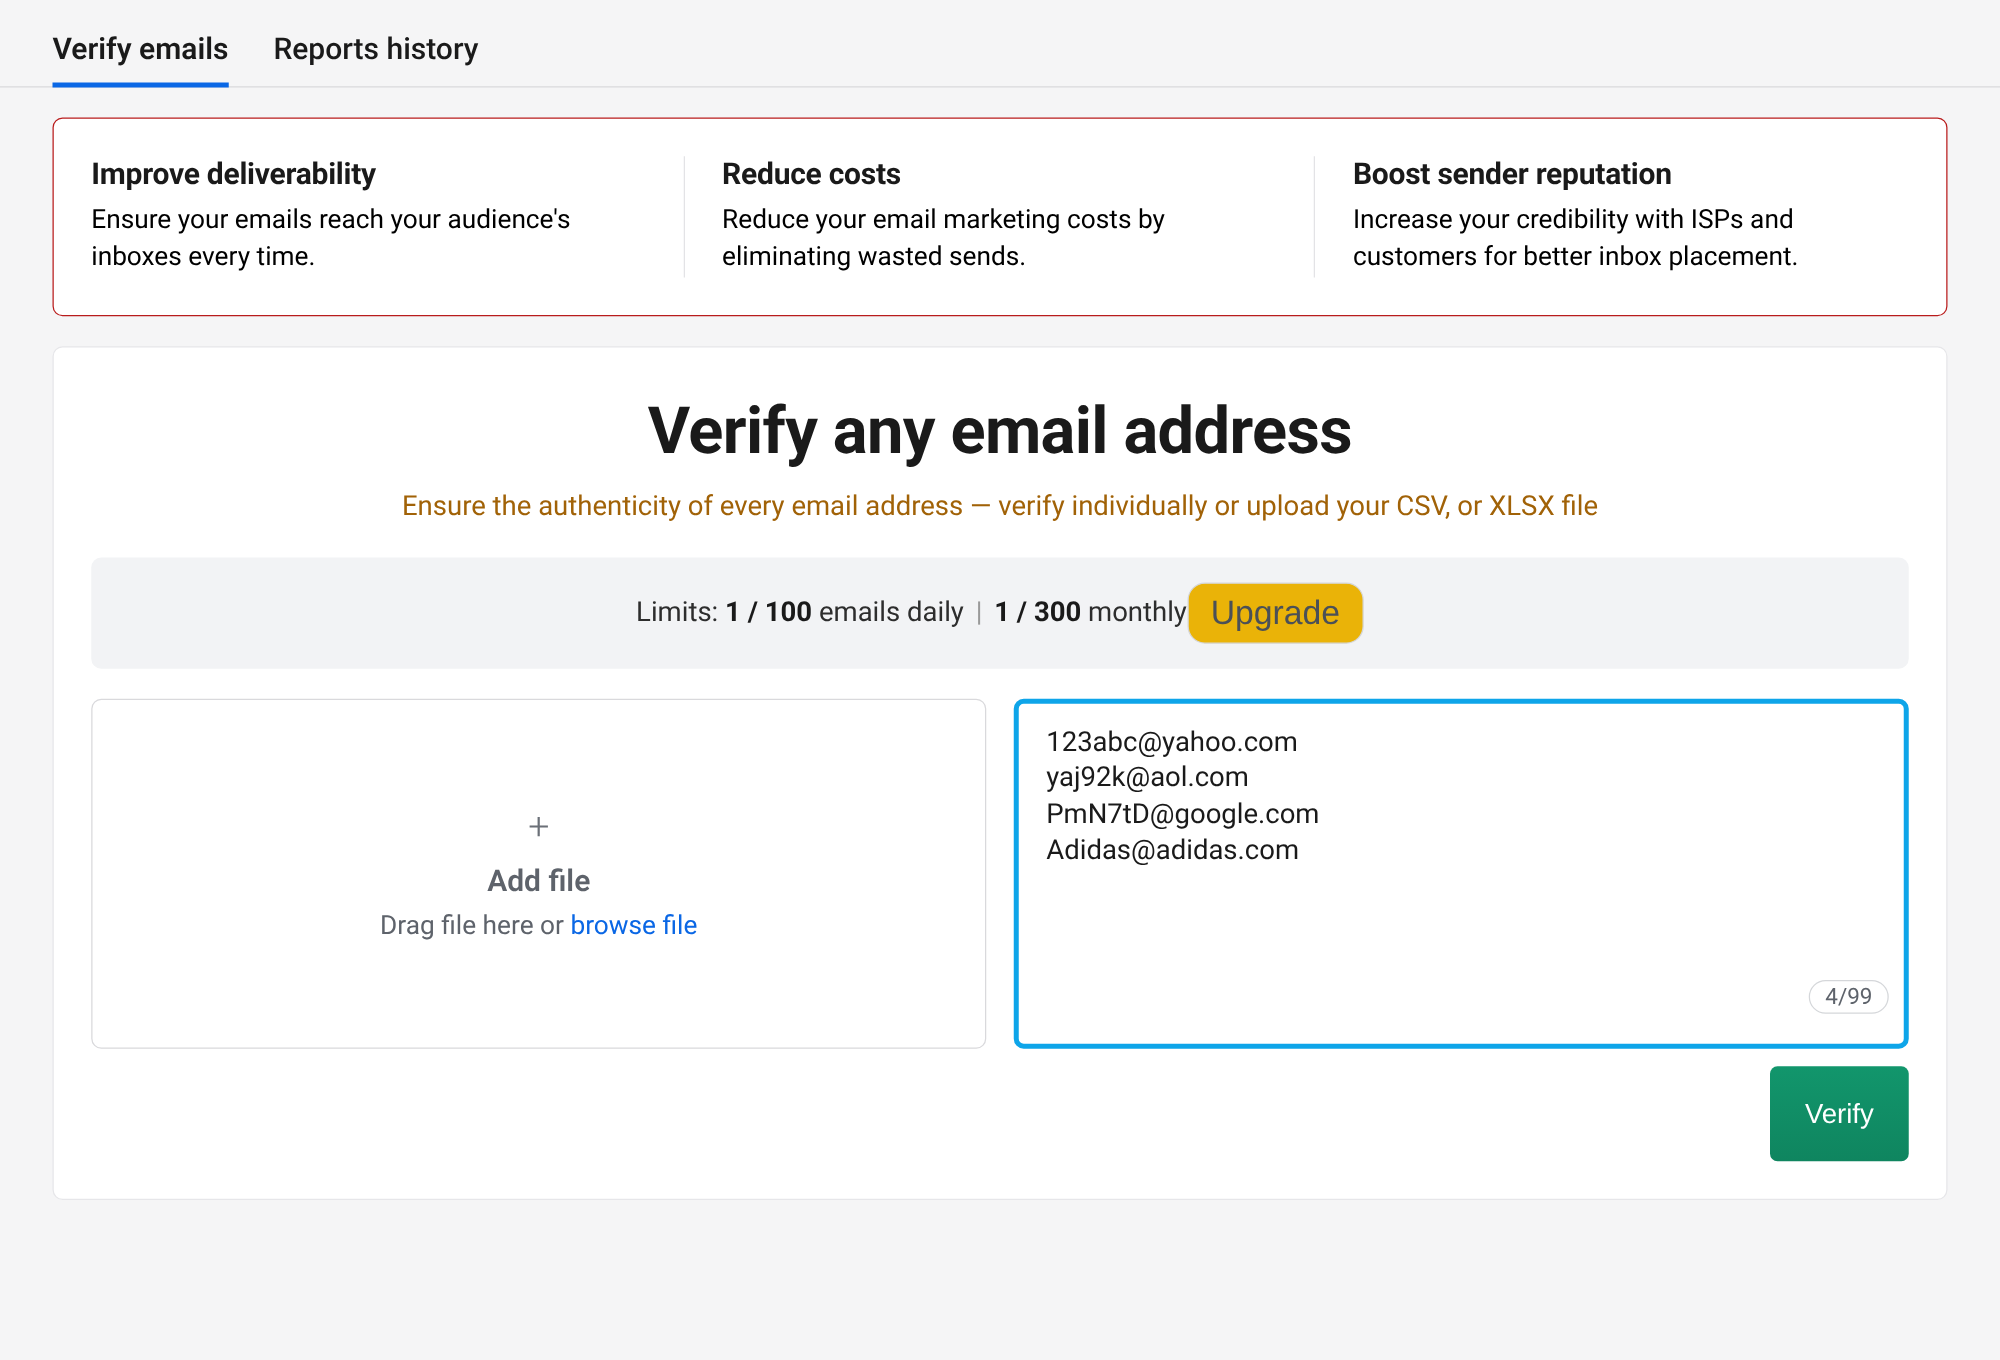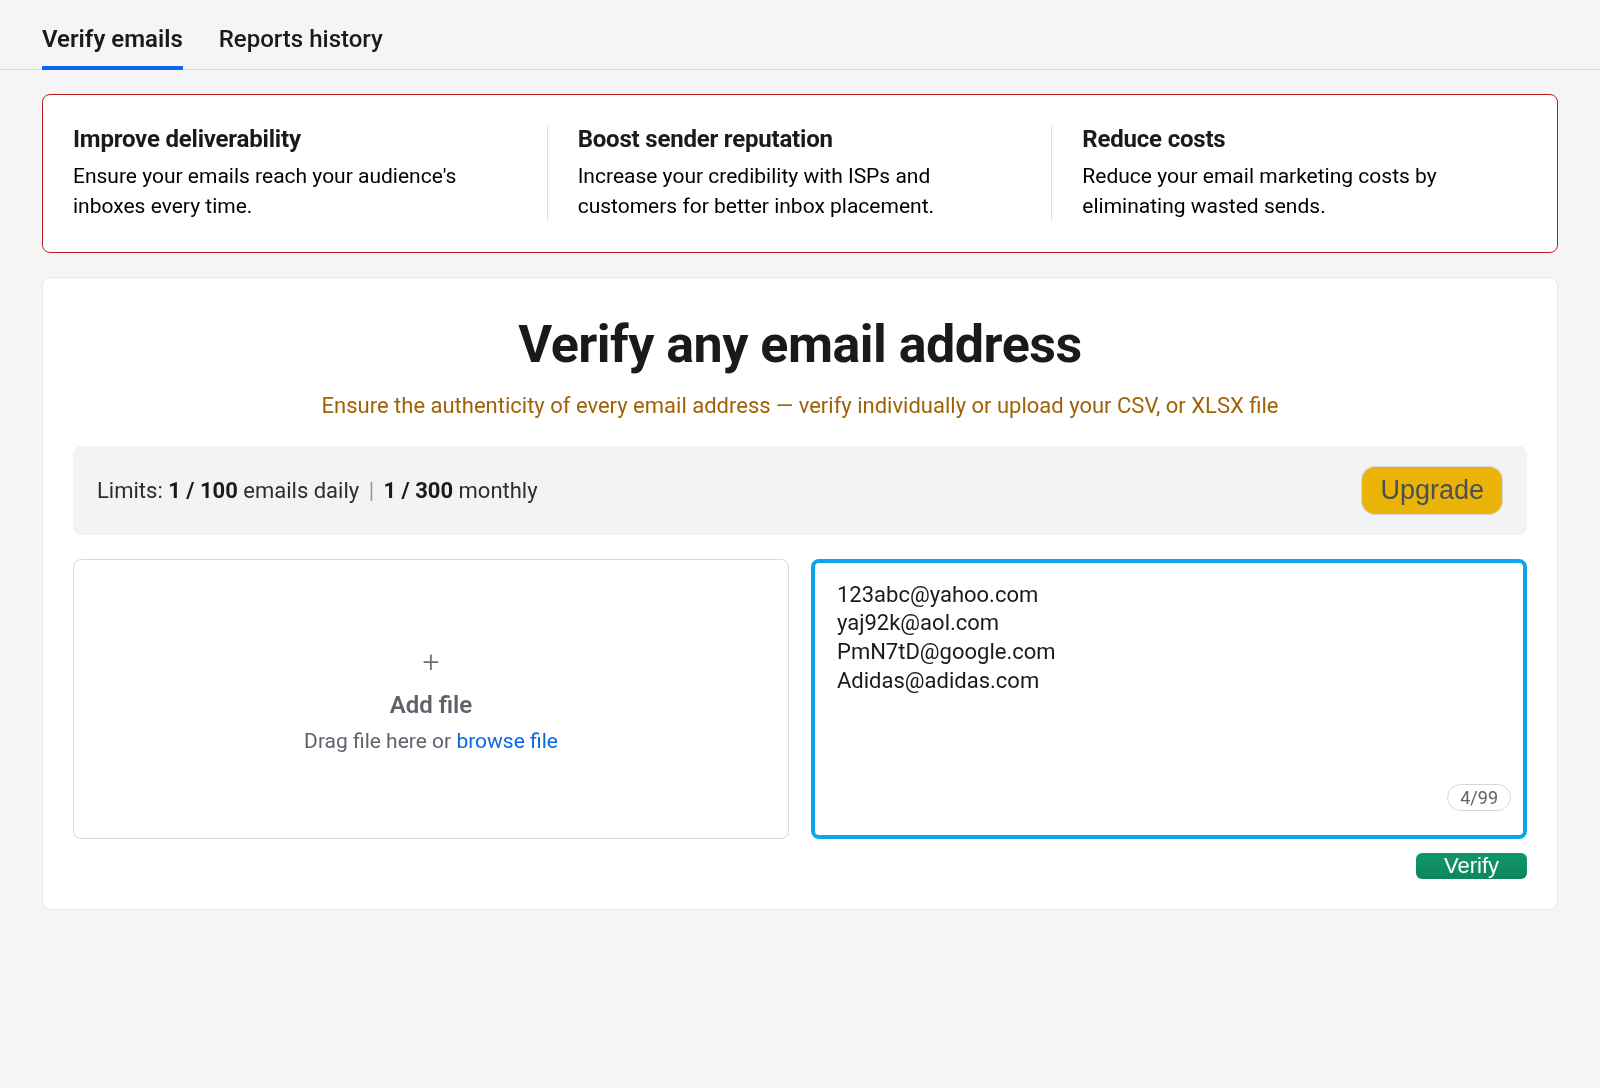--- a/index.html
+++ b/index.html
@@ -56,21 +56,21 @@
       padding: 36px 30px 30px 30px;
       text-align: center;
     }
     .verify-card h1 { font-size: 52px; font-weight: 700; letter-spacing: -0.5px; }
     .verify-card .sub { font-size: 22px; color: #a16207; margin-top: 18px; }
     .limits-bar {
       background: #f2f3f5;
       border-radius: 8px;
       display: flex;
       align-items: center;
-      justify-content: space-between;
+      justify-content: center;
       padding: 20px 24px;
       margin-top: 28px;
       text-align: left;
     }
     .limits-text { font-size: 22px; color: #2d2d2d; }
     .limits-text strong { font-weight: 700; color: #1a1a1a; }
     .sep { color: #999; margin: 0 4px; }
     .upgrade-btn {
       background: #eab308;
       border: 1px solid #d5d7da;
@@ -135,46 +135,46 @@
     }
     .actions { display: flex; justify-content: flex-end; margin-top: 14px; }
     .verify-btn {
       background: #0f855f;
       background: linear-gradient(#12966c, #0f855f);
       border: none;
       border-radius: 6px;
       color: #fff;
       font-size: 22px;
       font-weight: 500;
-      padding: 0 28px;
+      padding: 25px 28px;
       cursor: pointer;
     }
   </style>
 </head>
 <body>
 
 <div class="tabs">
   <div class="tab active">Verify emails</div>
   <div class="tab inactive">Reports history</div>
 </div>
 
 <div class="content">
 
   <div class="benefits-card">
     <div class="benefit">
       <h3>Improve deliverability</h3>
       <p>Ensure your emails reach your audience's inboxes every time.</p>
     </div>
     <div class="benefit">
+      <h3>Reduce costs</h3>
+      <p>Reduce your email marketing costs by eliminating wasted sends.</p>
+    </div>
+    <div class="benefit">
       <h3>Boost sender reputation</h3>
       <p>Increase your credibility with ISPs and customers for better inbox placement.</p>
-    </div>
-    <div class="benefit">
-      <h3>Reduce costs</h3>
-      <p>Reduce your email marketing costs by eliminating wasted sends.</p>
     </div>
   </div>
 
   <div class="verify-card">
     <h1>Verify any email address</h1>
     <div class="sub">Ensure the authenticity of every email address — verify individually or upload your CSV, or XLSX file</div>
 
     <div class="limits-bar">
       <div class="limits-text">
         <span>Limits: </span><strong>1</strong><strong> / </strong><strong>100</strong><span> emails daily</span><span class="sep"> | </span><strong>1</strong><strong> / </strong><strong>300</strong><span> monthly</span>

